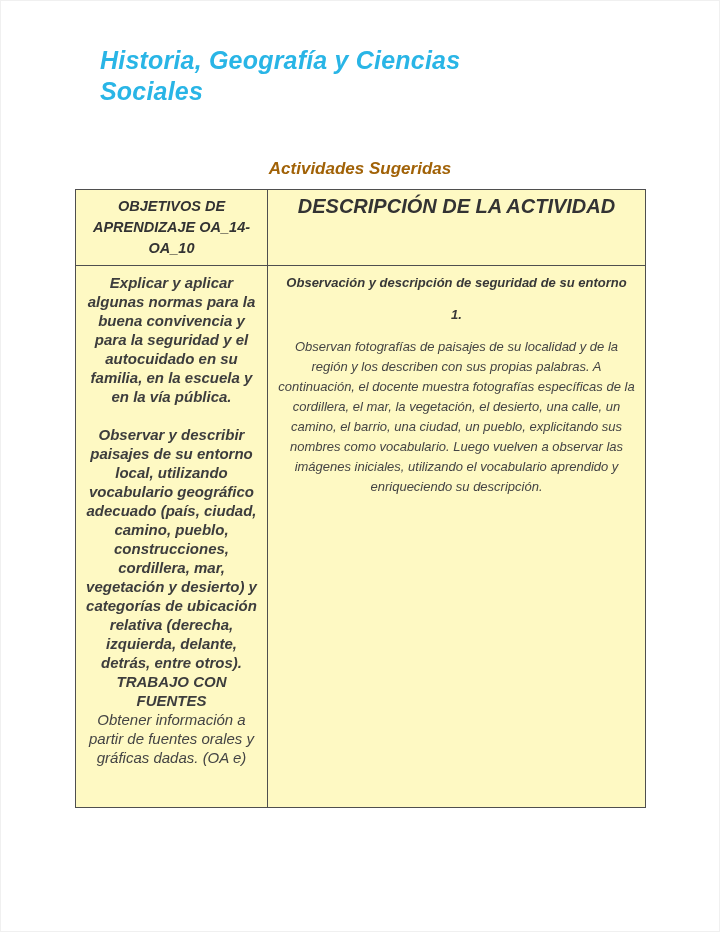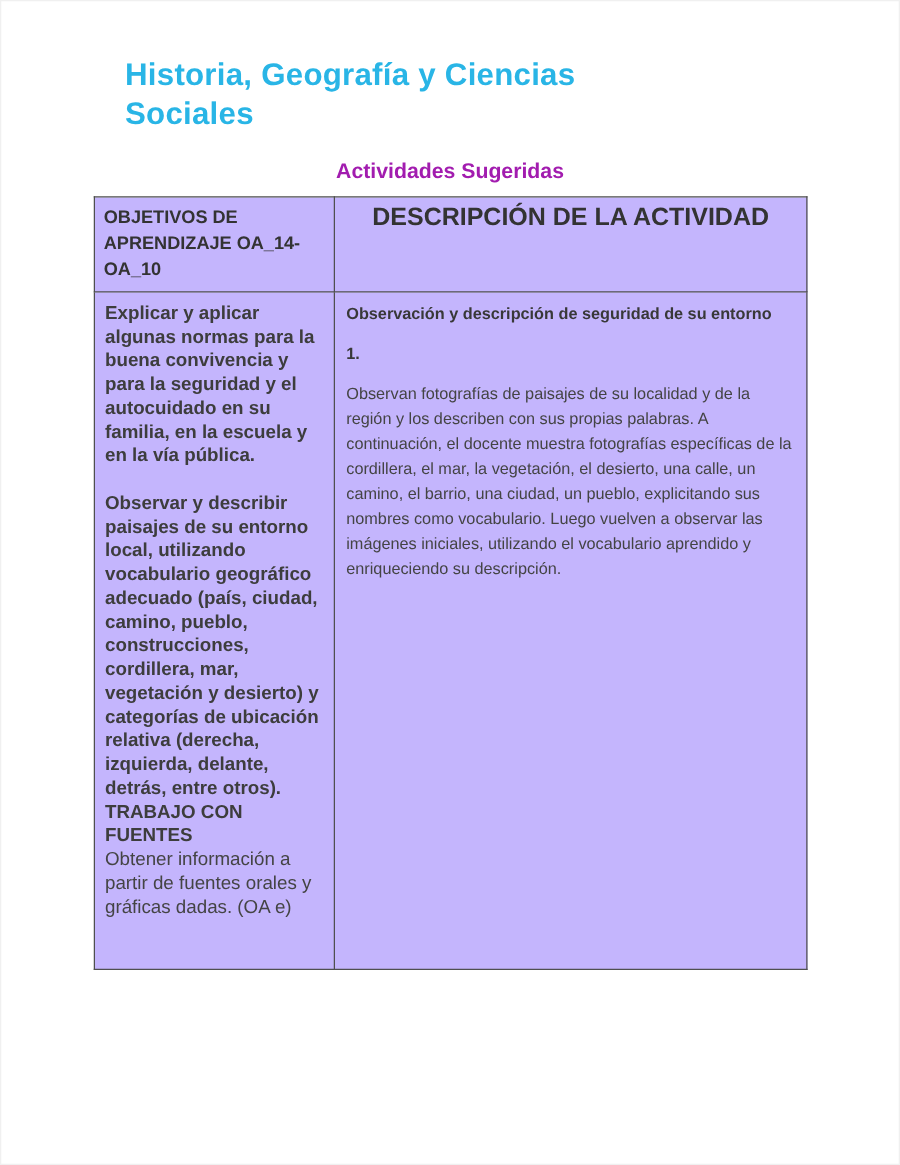--- a/index.html
+++ b/index.html
@@ -8,20 +8,21 @@
     background: #ffffff;
   }
   .page {
     position: relative;
     width: 720px;
     height: 932px;
     background: #ffffff;
     box-shadow: inset 0 0 0 1px #f0f0f0;
     font-family: "Liberation Sans", "DejaVu Sans", sans-serif;
     overflow: hidden;
+    font-style: italic;
   }
   
   .doc-header {
     display: flex;
     justify-content: space-between;
     align-items: flex-end;
     margin: 45px 98px 0 100px;
   }
   .doc-title {
     color: var(--accent);
@@ -48,39 +49,40 @@
     line-height: 28px;
   }
   .doc-oa {
     color: var(--accent);
     font-size: 19px;
     font-weight: bold;
     line-height: 26px;
   }
   
   .section-title {
-    margin-top: 20px;
+    margin-top: 52px;
     text-align: center;
-    color: #a21caf;
+    color: #a16207;
     font-size: 17px;
     font-weight: bold;
     line-height: 20px;
   }
   
   table.activities {
     margin: 10px 0 0 75px;
     width: 570px;
     border-collapse: collapse;
     table-layout: fixed;
   }
   table.activities th,
   table.activities td {
     border: 1.5px solid #4f4f4f;
     vertical-align: top;
-    background: #c4b5fd;
+    background: #fef9c3;
+    text-align: center;
   }
   col.c-obj  { width: 192px; }
   col.c-desc { width: 378px; }
   th.obj-header {
     text-align: left;
     padding: 6px 7px;
     height: 58px;
     color: #333333;
     font-size: 14.5px;
     line-height: 21px;

